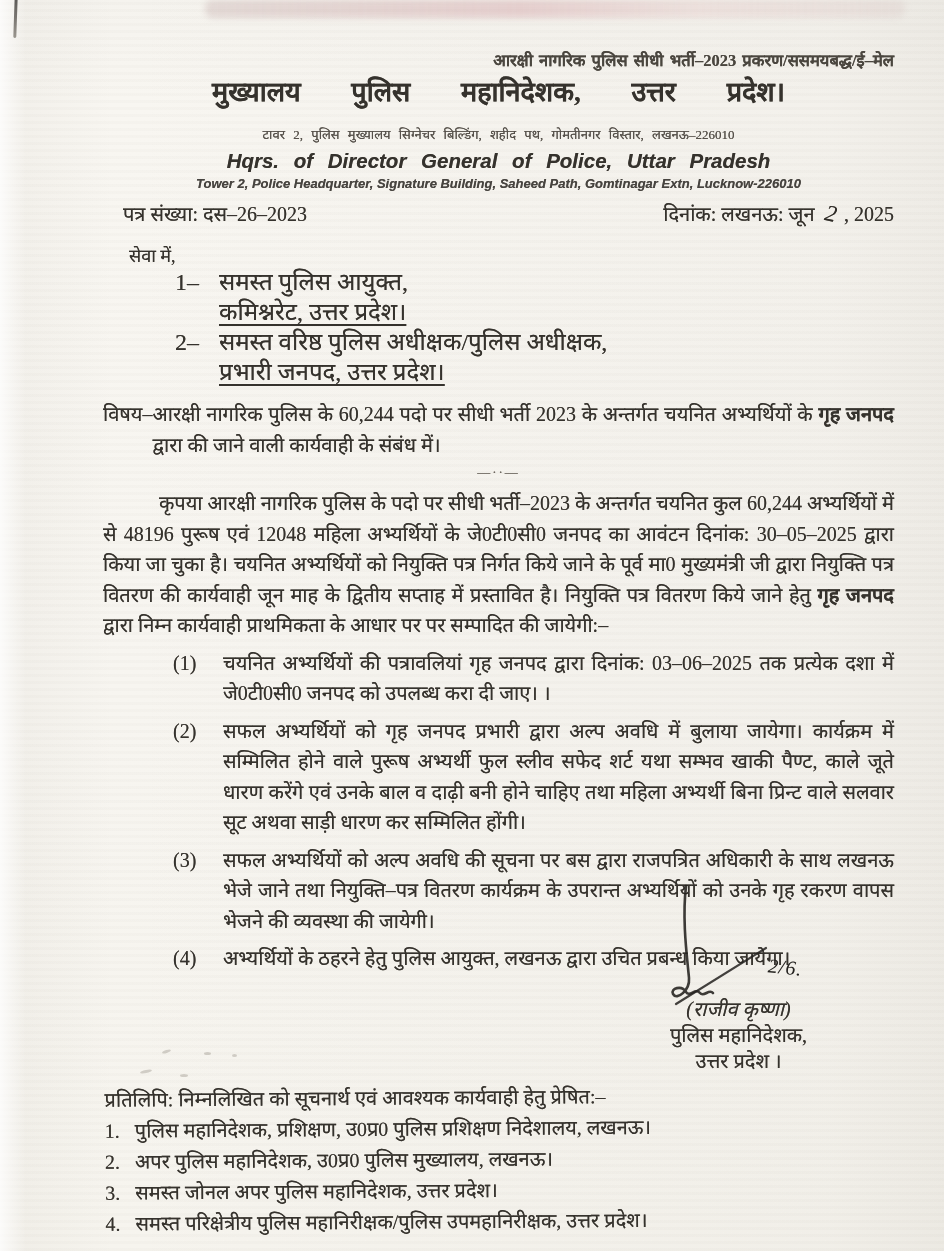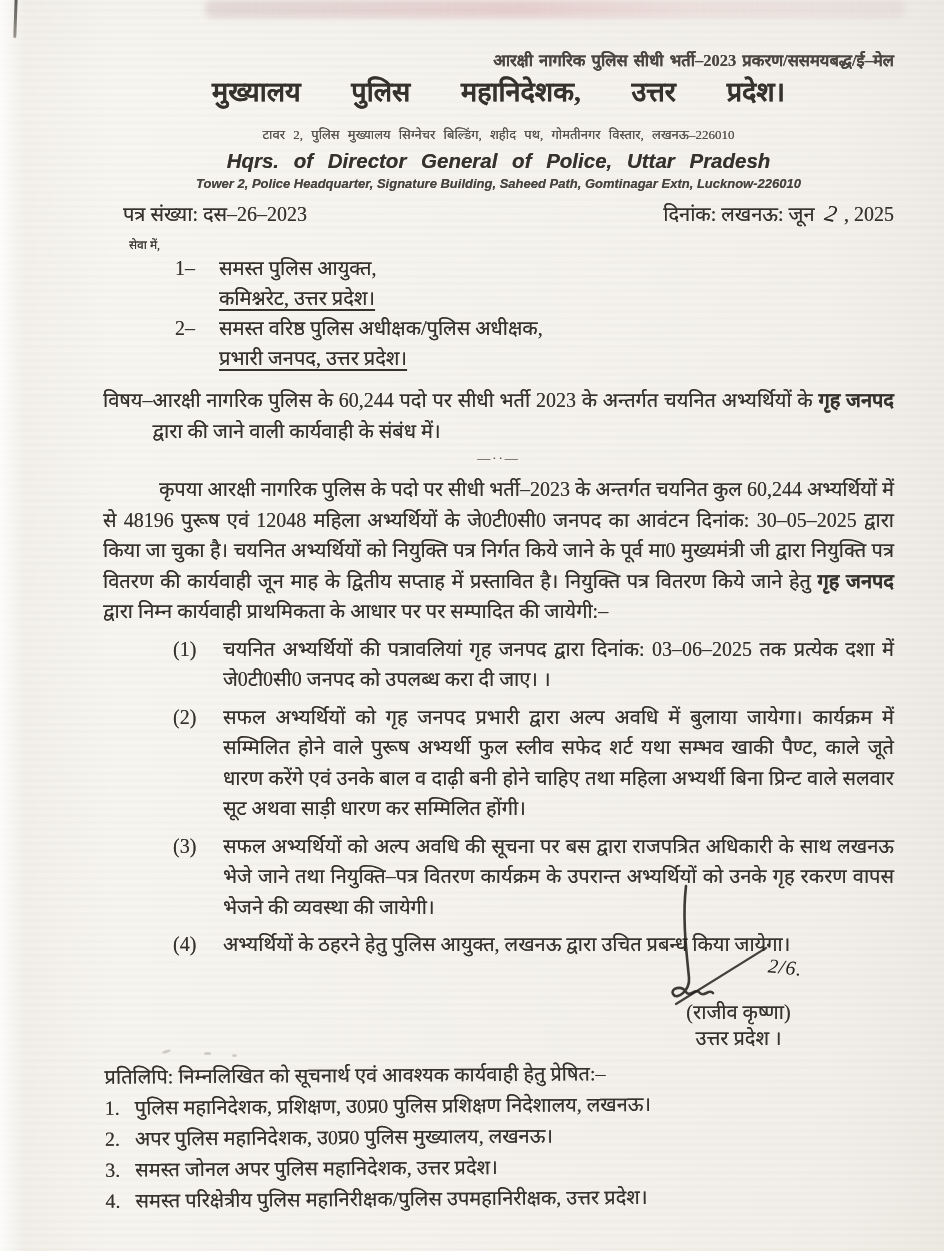--- a/index.html
+++ b/index.html
@@ -43,35 +43,35 @@
 
   .ref-line{padding-top:48px;text-align:right;font-size:16.5px;font-weight:700;color:#4a463f;word-spacing:2px;}
   .org-hindi{margin-top:1px;text-align:center;font-size:27px;font-weight:700;word-spacing:44px;white-space:nowrap;}
   .addr-hindi{margin-top:16px;text-align:center;font-size:13px;color:#55504a;word-spacing:5px;}
   .org-eng{margin-top:6px;text-align:center;font-size:20.5px;font-weight:700;font-style:italic;
            font-family:"Liberation Sans","DejaVu Sans",sans-serif;word-spacing:9px;}
   .addr-eng{margin-top:3px;text-align:center;font-size:13px;font-weight:700;font-style:italic;
             font-family:"Liberation Sans","DejaVu Sans",sans-serif;color:#474440;}
   .meta-row{display:flex;justify-content:space-between;align-items:baseline;margin:9px 0 0 20px;font-size:20px;}
   .hand-day{display:inline-block;font-style:italic;font-size:23px;transform:rotate(12deg);margin:0 8px 0 10px;color:#2f2c28;}
-  .salutation{margin:9px 0 0 26px;font-size:12px;}
-  .addressee{margin-left:72px;font-size:20px;line-height:30px;}
+  .salutation{margin:16px 0 0 26px;font-size:18px;}
+  .addressee{margin-left:72px;font-size:24px;line-height:30px;}
   .addressee .num{display:inline-block;width:44px;}
   .addressee .l2{margin-left:44px;text-decoration:underline;text-underline-offset:4px;}
   .subject{display:flex;margin-top:12px;font-size:20px;line-height:31px;}
   .subject .lbl{flex-shrink:0;white-space:nowrap;}
   .subject .txt{flex:1;text-align:justify;}
   .sep{ text-align:center;font-size:13px;color:#6d675f;letter-spacing:2px;margin-top:3px;}
   .body-para{margin-top:8px;font-size:20px;line-height:30.5px;text-align:justify;text-indent:56px;}
   .point{display:flex;margin-top:7px;font-size:20px;line-height:30.5px;}
   .point .num{flex-shrink:0;width:50px;margin-left:70px;}
   .point .txt{flex:1;text-align:justify;}
   b.inb{font-weight:700;margin-top:40px;}
   .sig-block{width:235px;margin:-4px 38px 0 auto;text-align:center;font-size:20px;line-height:26px;position:relative;z-index:2;}
-  .sig-name{margin-top:43px;}
+  .sig-name{margin-top:26px;font-style:italic;}
   .copies{margin-top:8px;font-size:20px;line-height:31px;transform:rotate(-0.4deg);}
   .copies .heading{margin-left:2px;}
   .copies .item{display:flex;margin-left:2px;}
   .copies .item .num{flex-shrink:0;width:30px;}
   .sig-svg{position:absolute;left:616px;top:876px;z-index:3;}
   .sig-date-note{position:absolute;left:768px;top:956px;z-index:3;font-size:20px;font-style:italic;
                  transform:rotate(6deg);color:#23211e;letter-spacing:1px;}
 </style>
 </head>
 <body>
@@ -148,20 +148,21 @@
       <span class="num">(3)</span>
       <span class="txt">सफल अभ्यर्थियों को अल्प अवधि की सूचना पर बस द्वारा राजपत्रित अधिकारी के साथ लखनऊ भेजे जाने तथा नियुक्ति–पत्र वितरण कार्यक्रम के उपरान्त अभ्यर्थियों को उनके गृह रकरण वापस भेजने की व्यवस्था की जायेगी।</span>
     </div>
     <div class="point">
       <span class="num">(4)</span>
       <span class="txt">अभ्यर्थियों के ठहरने हेतु पुलिस आयुक्त, लखनऊ द्वारा उचित प्रबन्ध किया जायेगा।</span>
     </div>
 
     <div class="sig-block">
       <div class="sig-name">(राजीव कृष्णा)</div>
+      <div>पुलिस महानिदेशक,</div>
       <div>उत्तर प्रदेश ।</div>
     </div>
 
     <div class="copies">
       <div class="heading">प्रतिलिपि: निम्नलिखित को सूचनार्थ एवं आवश्यक कार्यवाही हेतु प्रेषित:–</div>
       <div class="item">
         <span class="num">1.</span>
         <span>पुलिस महानिदेशक, प्रशिक्षण, उ0प्र0 पुलिस प्रशिक्षण निदेशालय, लखनऊ।</span>
       </div>
       <div class="item">

